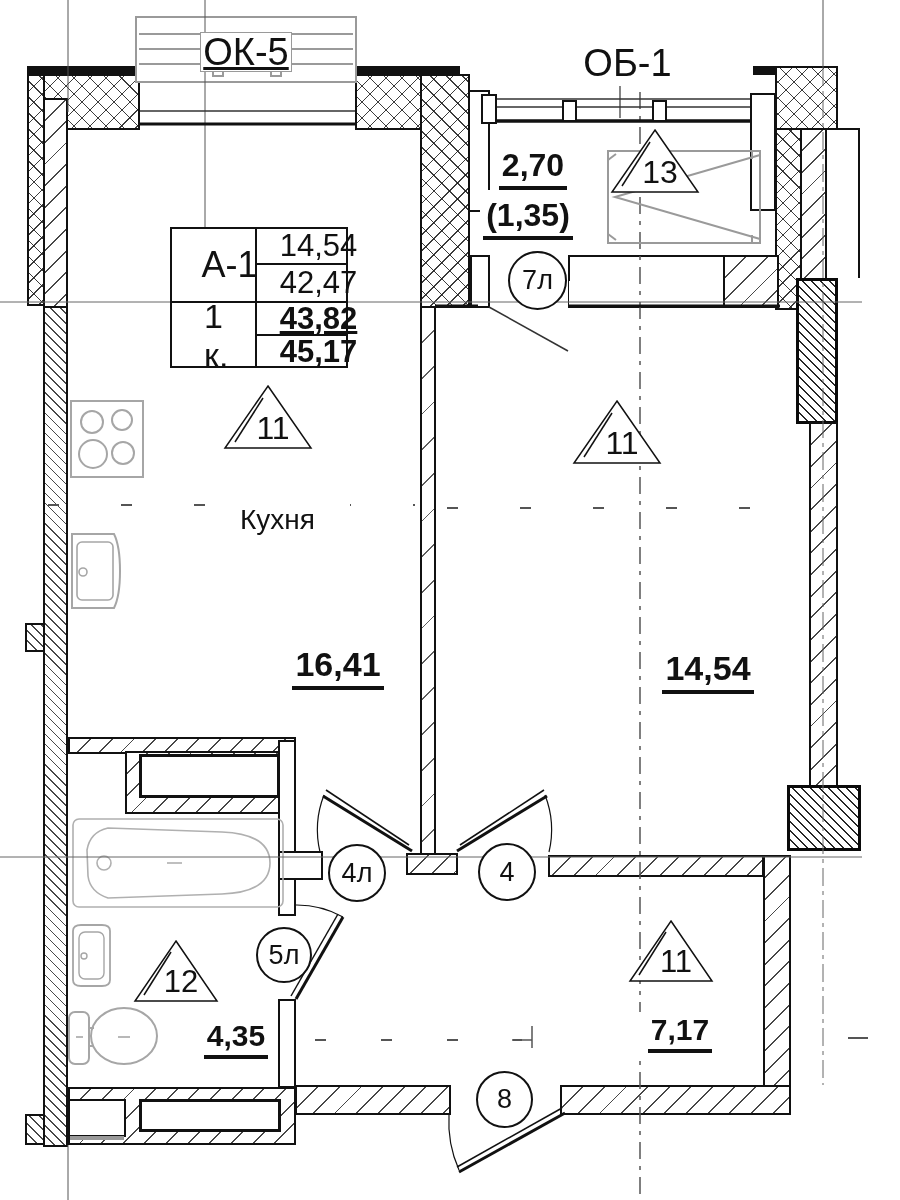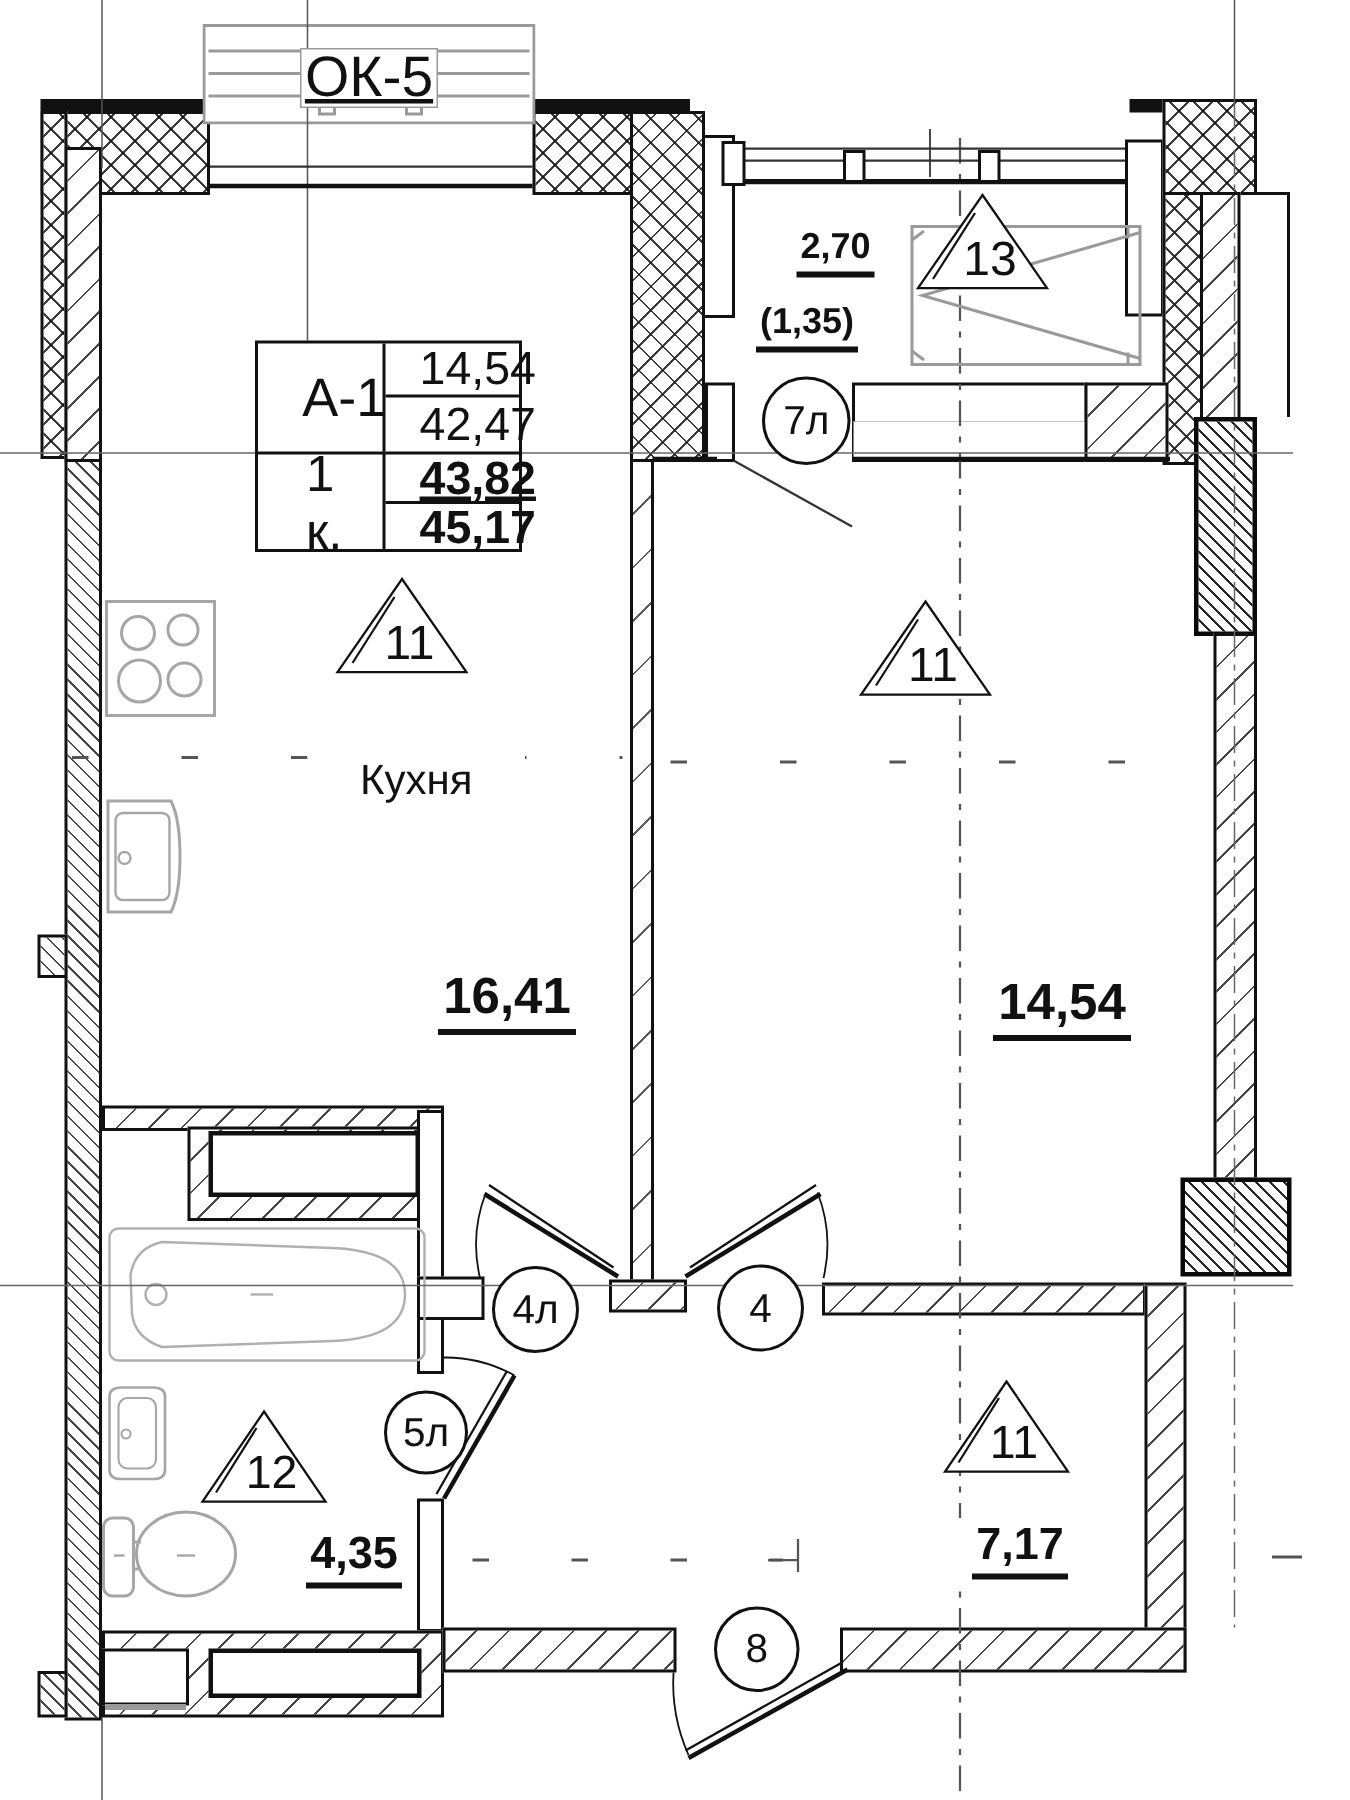--- a/index.html
+++ b/index.html
@@ -21,21 +21,21 @@
       border:3px solid #0a0a0a;z-index:1;}
   .solid{background:#111;z-index:1;}
   .white{background:#fff;border:2px solid #111;z-index:1;}
   .b3{border-width:3px;}
   .fixture{z-index:2;}
   #lines{position:absolute;left:0;top:0;z-index:3;pointer-events:none;}
   .lbl{z-index:4;display:flex;align-items:center;justify-content:center;text-align:center;}
   .room-name{font-size:28px;background:#fff;line-height:40px;}
   .area{font-weight:bold;background:#fff;}
   .area span{border-bottom:4px solid #111;padding:0 3px 2px;}
-  .a34{font-size:34px;} .a30{font-size:30px;} .a32{font-size:24px;margin-left:24px;}
+  .a34{font-size:34px;} .a30{font-size:30px;} .a32{font-size:32px;}
   .circle{z-index:4;border:2px solid #111;border-radius:50%;background:#fff;
           display:flex;align-items:center;justify-content:center;font-size:27px;}
   .tri{z-index:4;}
   
   #info-table{z-index:4;display:grid;grid-template-columns:85px 91px;
      grid-template-rows:36px 36px 35px 32px;border:2px solid #111;background:#fff;}
   #info-table div{display:flex;align-items:center;justify-content:center;font-size:31px;box-sizing:border-box;padding-left:32px;}
   .tcell-l{grid-column:1;border-right:2px solid #111;}
   .tA{grid-row:1/3;} .tK{grid-row:3/5;border-top:2px solid #111;}
   .tv1{grid-row:1;border-bottom:2px solid #111;}
@@ -268,25 +268,28 @@
   <div class="abs circle" style="left:478px;top:843px;width:58px;height:58px">
       <span>4</span>
     </div>
   <div class="abs circle" style="left:256px;top:927px;width:56px;height:56px">
       <span>5л</span>
     </div>
   <div class="abs circle" style="left:476px;top:1071px;width:57px;height:57px">
       <span>8</span>
     </div>
 
+  <div class="abs lbl winlbl" style="left:565px;top:40px;width:125px;height:46px">
+      <span>ОБ-1</span>
+    </div>
 
   <div class="abs lbl area a32" style="left:494px;top:148px;width:78px;height:40px">
       <span>2,70</span>
     </div>
-  <div class="abs lbl area a32" style="left:466px;top:190px;width:96px;height:56px">
+  <div class="abs lbl area a32" style="left:480px;top:190px;width:96px;height:56px">
       <span>(1,35)</span>
     </div>
 
   <div class="abs lbl room-name" style="left:205px;top:498px;width:145px;height:44px">
       <span>Кухня</span>
     </div>
 
   <div class="abs lbl area a34" style="left:288px;top:644px;width:100px;height:46px">
       <span>16,41</span>
     </div>

